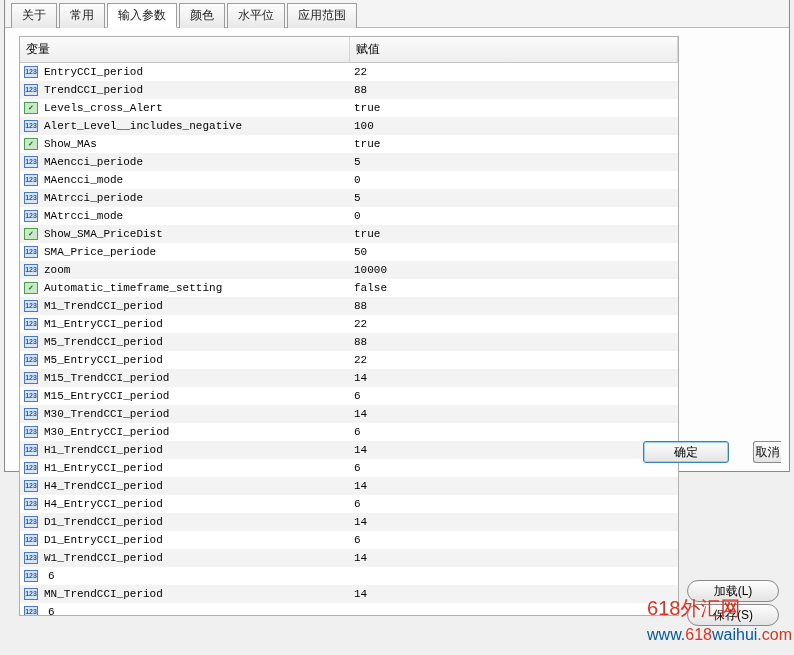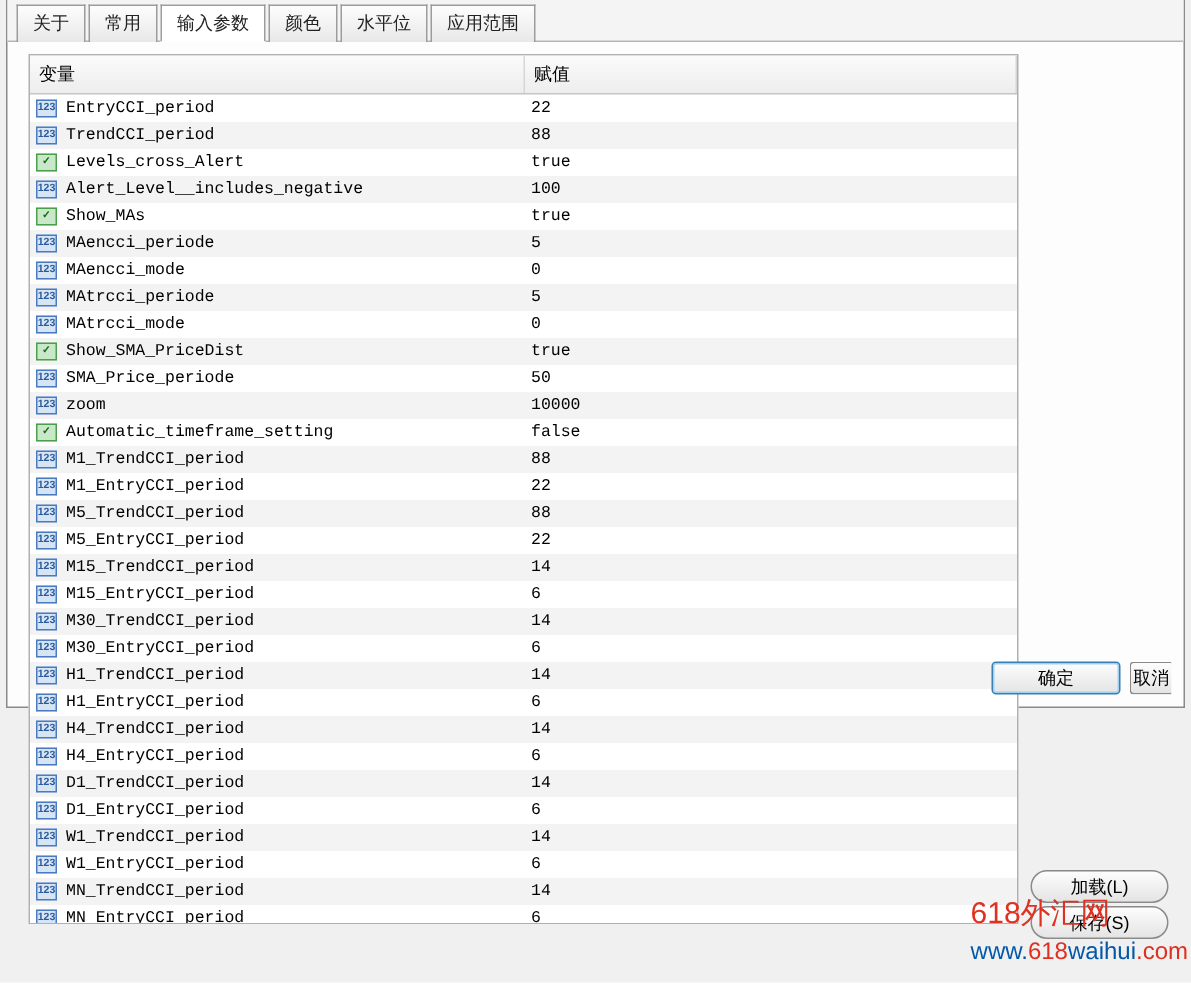--- a/index.html
+++ b/index.html
@@ -116,21 +116,21 @@
 #btn-load { top: 552px; }
 #btn-save { top: 576px; }
 .footer {
   position: absolute;
   bottom: 4px; left: 0; right: 0;
   height: 30px;
   display: flex;
   justify-content: flex-end;
   align-items: center;
   padding-right: 8px;
-  gap: 6px;
+  gap: 24px;
 }
 .footer-btn {
   width: 86px; height: 22px;
   background: linear-gradient(#fdfdfd,#e4e4e4);
   border: 1px solid #8a8a8a;
   border-radius: 3px;
   font-size: 12px;
   line-height: 20px;
   text-align: center;
   cursor: default;
@@ -303,31 +303,29 @@
             <span class="var-name">D1_EntryCCI_period</span>
             <span class="var-value">6</span>
           </div>
           <div class="row">
             <span class="icon int">123</span>
             <span class="var-name">W1_TrendCCI_period</span>
             <span class="var-value">14</span>
           </div>
           <div class="row">
             <span class="icon int">123</span>
-            <span class="var-name">W1_EntryCCI_period</span>
             <span class="var-value">6</span>
           </div>
           <div class="row">
             <span class="icon int">123</span>
             <span class="var-name">MN_TrendCCI_period</span>
             <span class="var-value">14</span>
           </div>
           <div class="row">
             <span class="icon int">123</span>
-            <span class="var-name">MN_EntryCCI_period</span>
             <span class="var-value">6</span>
           </div>
         </div>
     </div>
 
     <div class="side-buttons">
       <div id="btn-load" class="side-btn">加载(L)</div>
       <div id="btn-save" class="side-btn">保存(S)</div>
     </div>
   </div>

